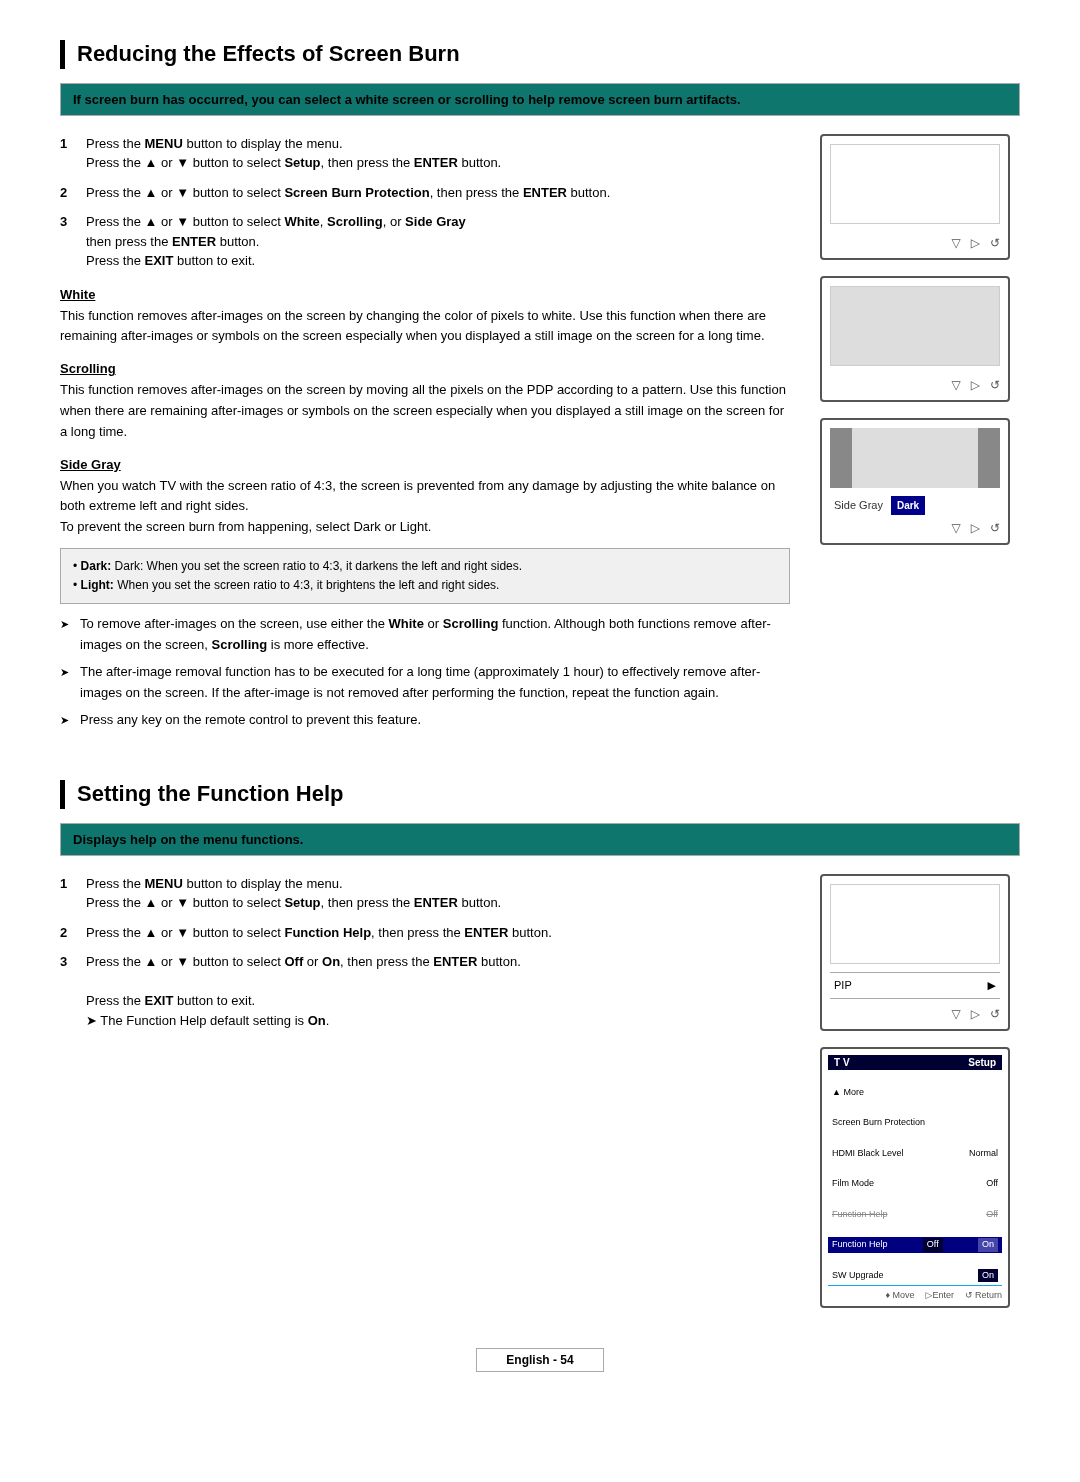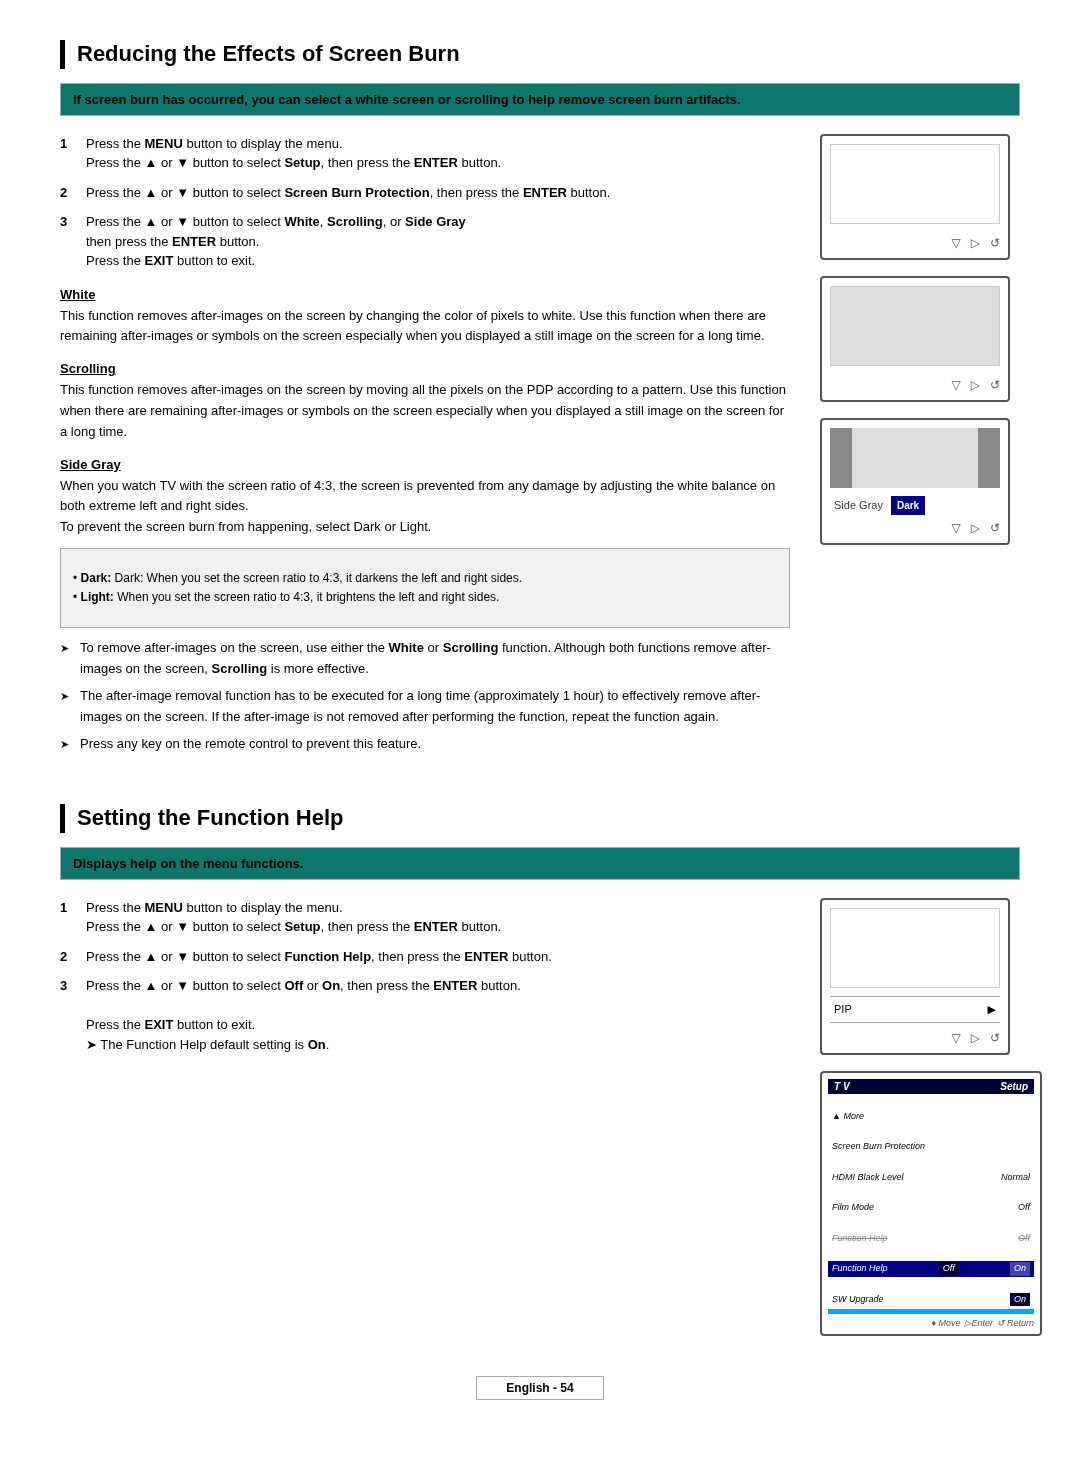--- a/index.html
+++ b/index.html
@@ -87,21 +87,21 @@
 
     .body-text {
       line-height: 1.6;
       margin-bottom: 10px;
     }
 
     
     .note-box {
       border: 1px solid #aaa;
       background: #f0f0f0;
-      padding: 20px 12px;
+      padding: 8px 12px;
       margin: 10px 0;
       font-size: 12px;
       line-height: 1.6;
     }
 
     
     .arrow-list {
       list-style: none;
       margin: 10px 0;
     }
@@ -178,22 +178,21 @@
       padding: 4px 6px;
       font-weight: bold;
     }
 
     
     .menu-mockup {
       border: 2px solid #555;
       border-radius: 4px;
       background: #fff;
       padding: 6px;
-      width: 222px;
-      font-style: italic;
+      width: 190px;
     }
 
     .menu-title-bar {
       background: #003;
       color: #fff;
       font-size: 10px;
       font-weight: bold;
       padding: 2px 6px;
       margin-bottom: 2px;
       display: flex;
@@ -222,25 +221,25 @@
     .menu-value-box {
       background: #003;
       color: #fff;
       padding: 0 4px;
       font-size: 9px;
     }
 
     .menu-nav-bar {
       display: flex;
       justify-content: flex-end;
-      gap: 4px;
+      gap: 11px;
       font-size: 9px;
       color: #555;
       padding-top: 4px;
-      border-top: 5px solid #0ea5e9;
+      border-top: 1px solid #0ea5e9;
       margin-top: 2px;
     }
 
     .pip-row {
       display: flex;
       justify-content: space-between;
       align-items: center;
       font-size: 11px;
       padding: 2px 4px;
     }

